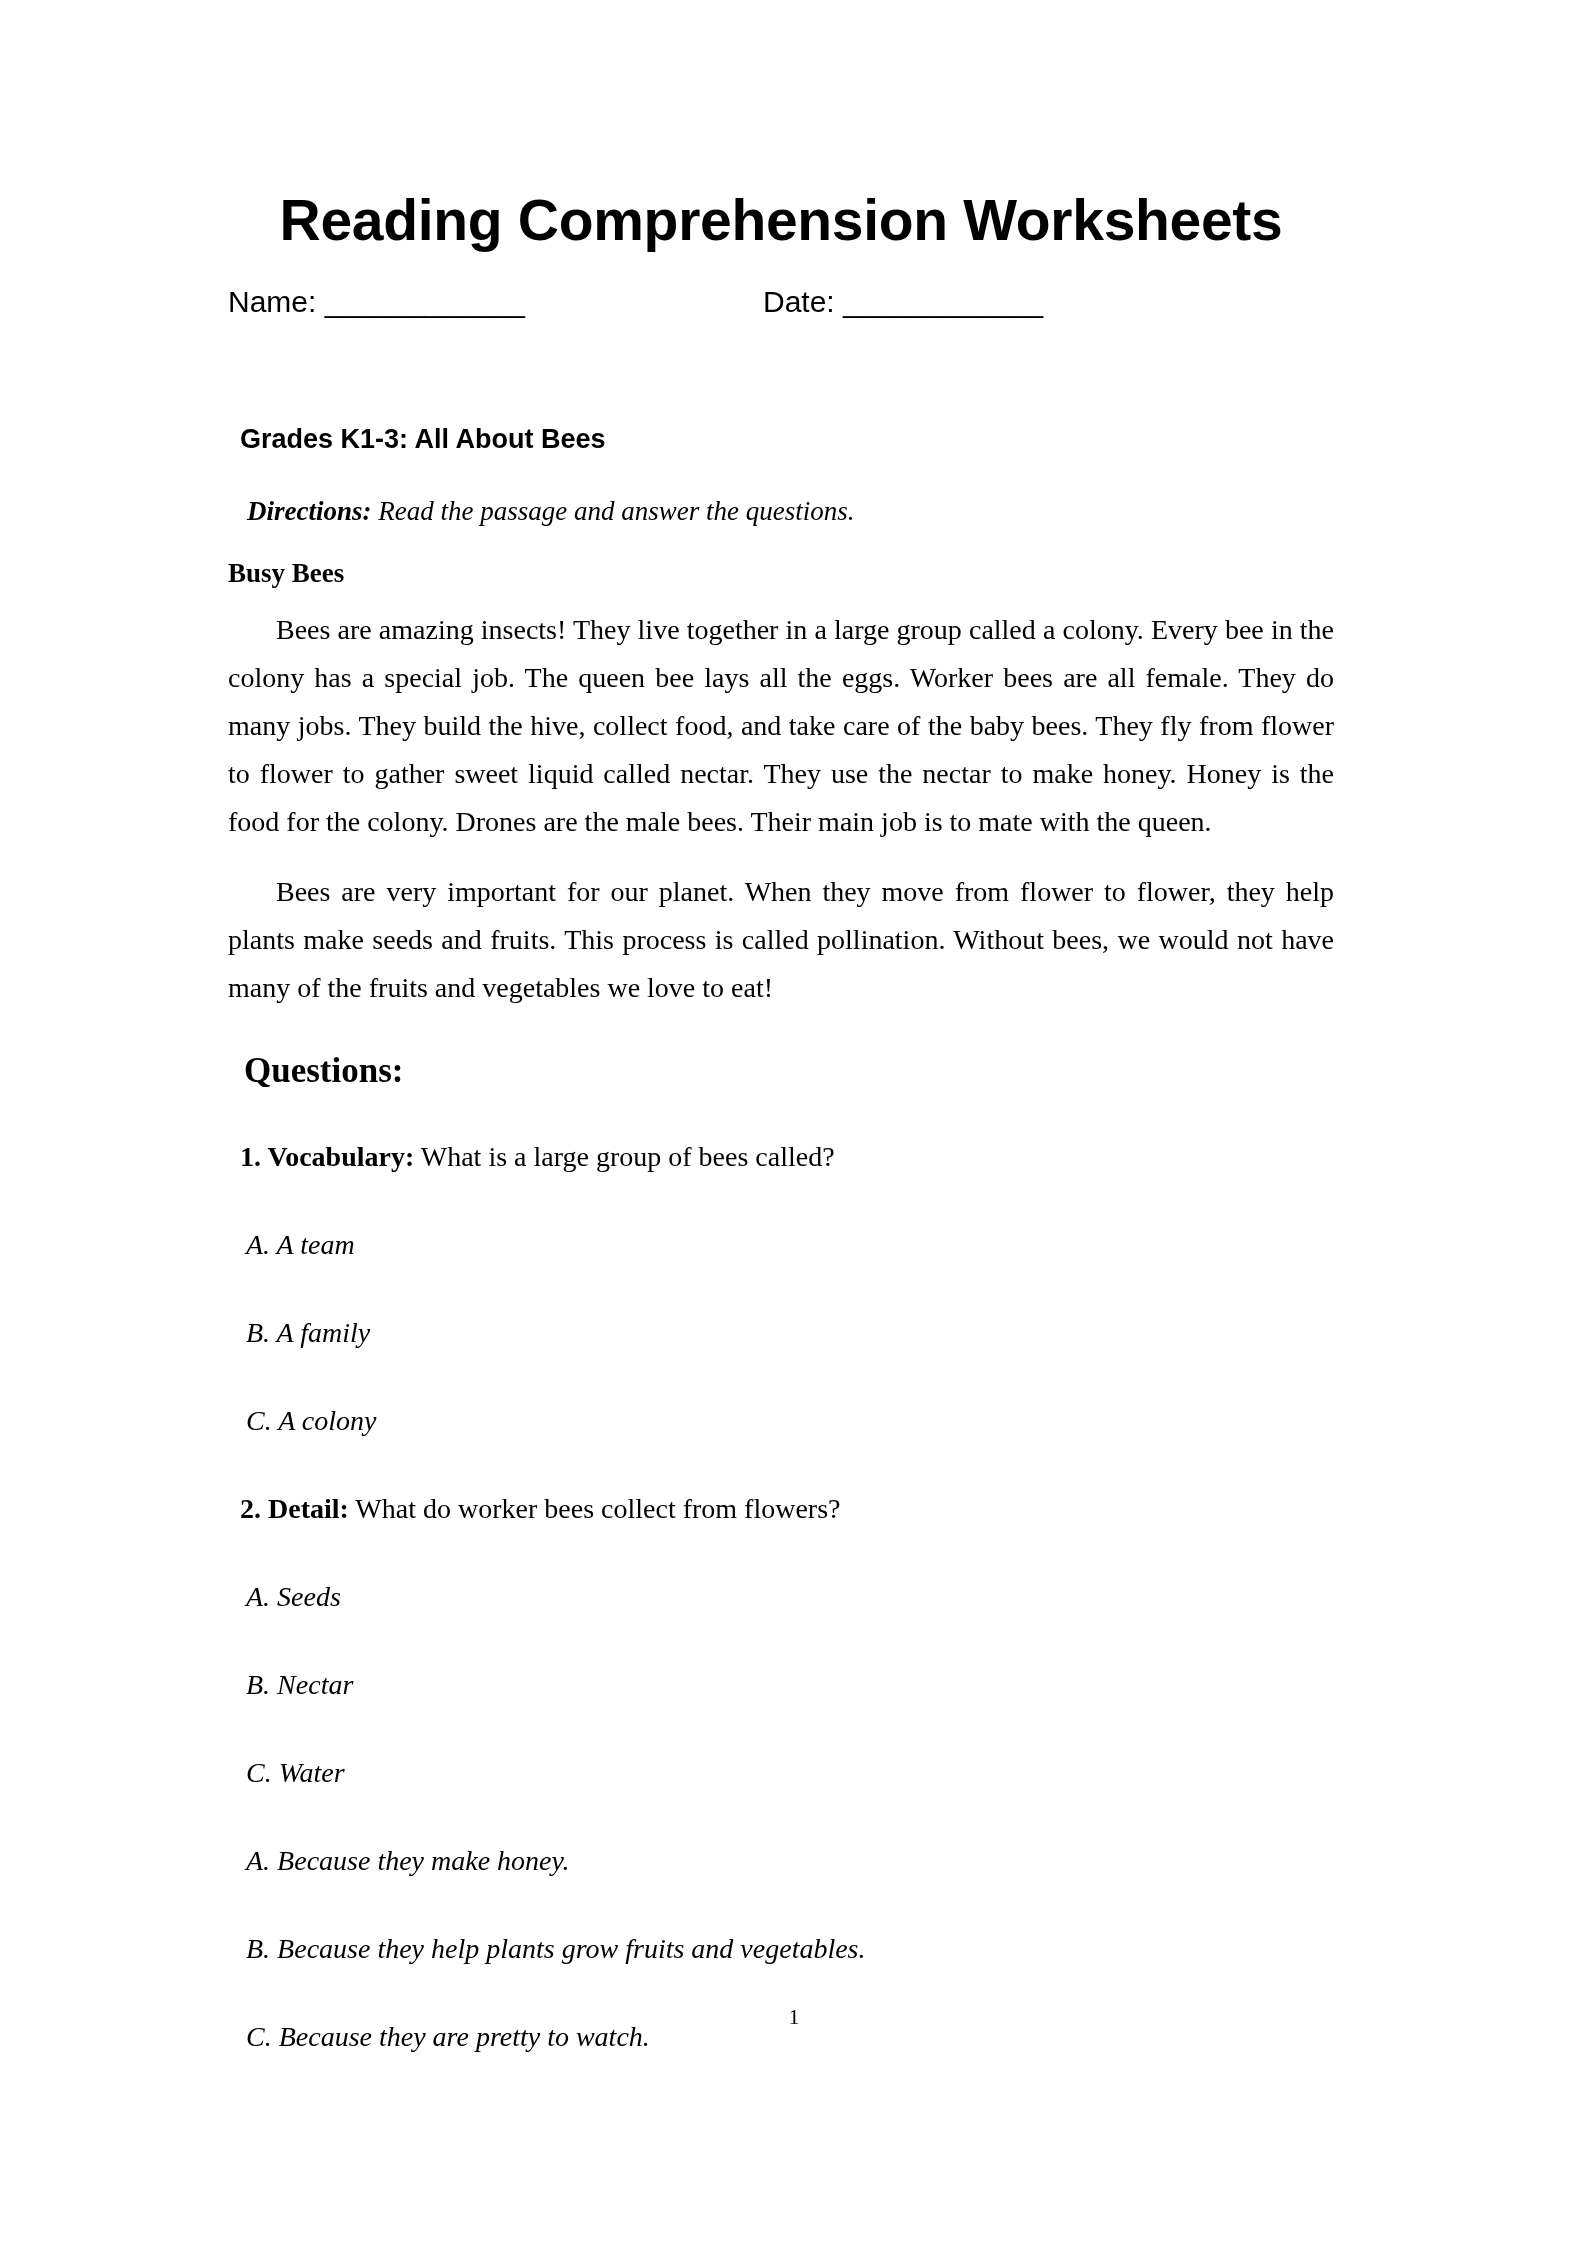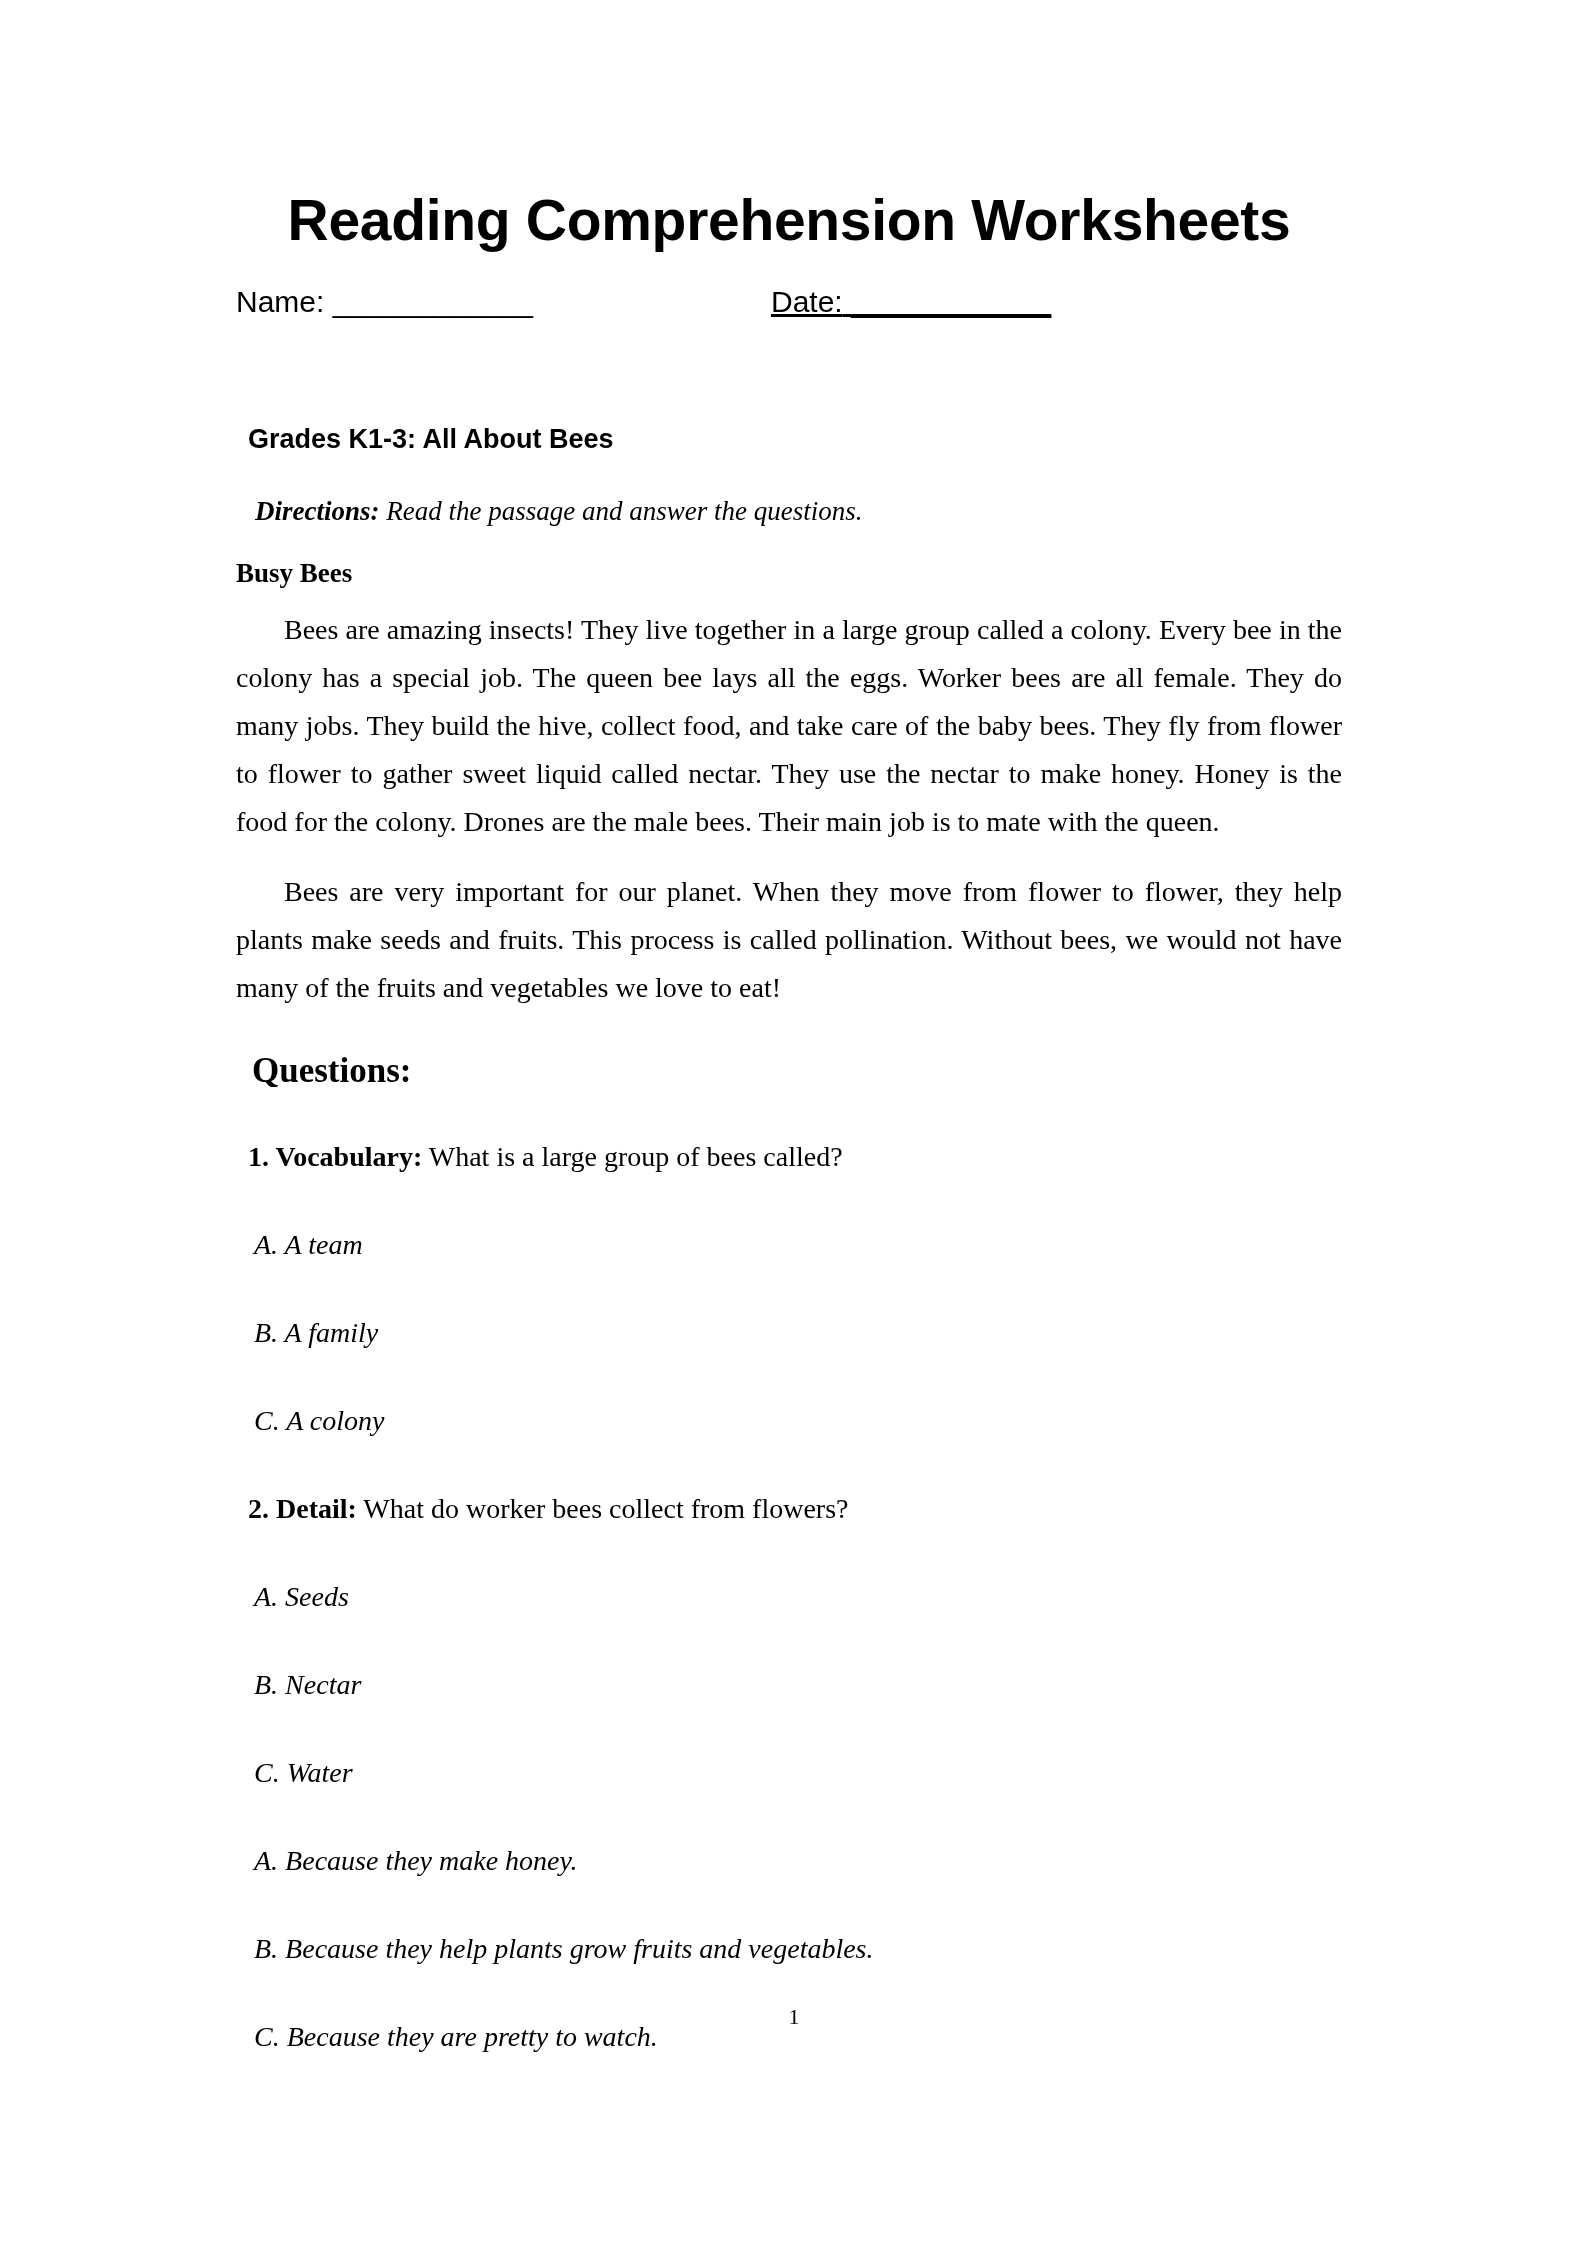--- a/index.html
+++ b/index.html
@@ -23,21 +23,21 @@
     position: absolute;
     left: 0;
     top: 0;
     width: 1588px;
     height: 2245px;
     background: #ffffff;
   }
 
   .content {
     position: absolute;
-    left: 236px;
+    left: 228px;
     top: 0;
     width: 1106px;
   }
 
   
   .doc-title {
     font-family: "Liberation Sans", sans-serif;
     font-weight: bold;
     font-size: 57px;
     line-height: 1.15;
@@ -61,21 +61,20 @@
     position: absolute;
     left: 0;
     top: 0;
     white-space: nowrap;
   }
   .field-date {
     position: absolute;
     left: 535px;
     top: 0;
     white-space: nowrap;
-    text-decoration: underline;
   }
   .blank-line {
     letter-spacing: 0px;
   }
 
   
   .section-heading {
     font-family: "Liberation Sans", sans-serif;
     font-weight: bold;
     font-size: 27px;

